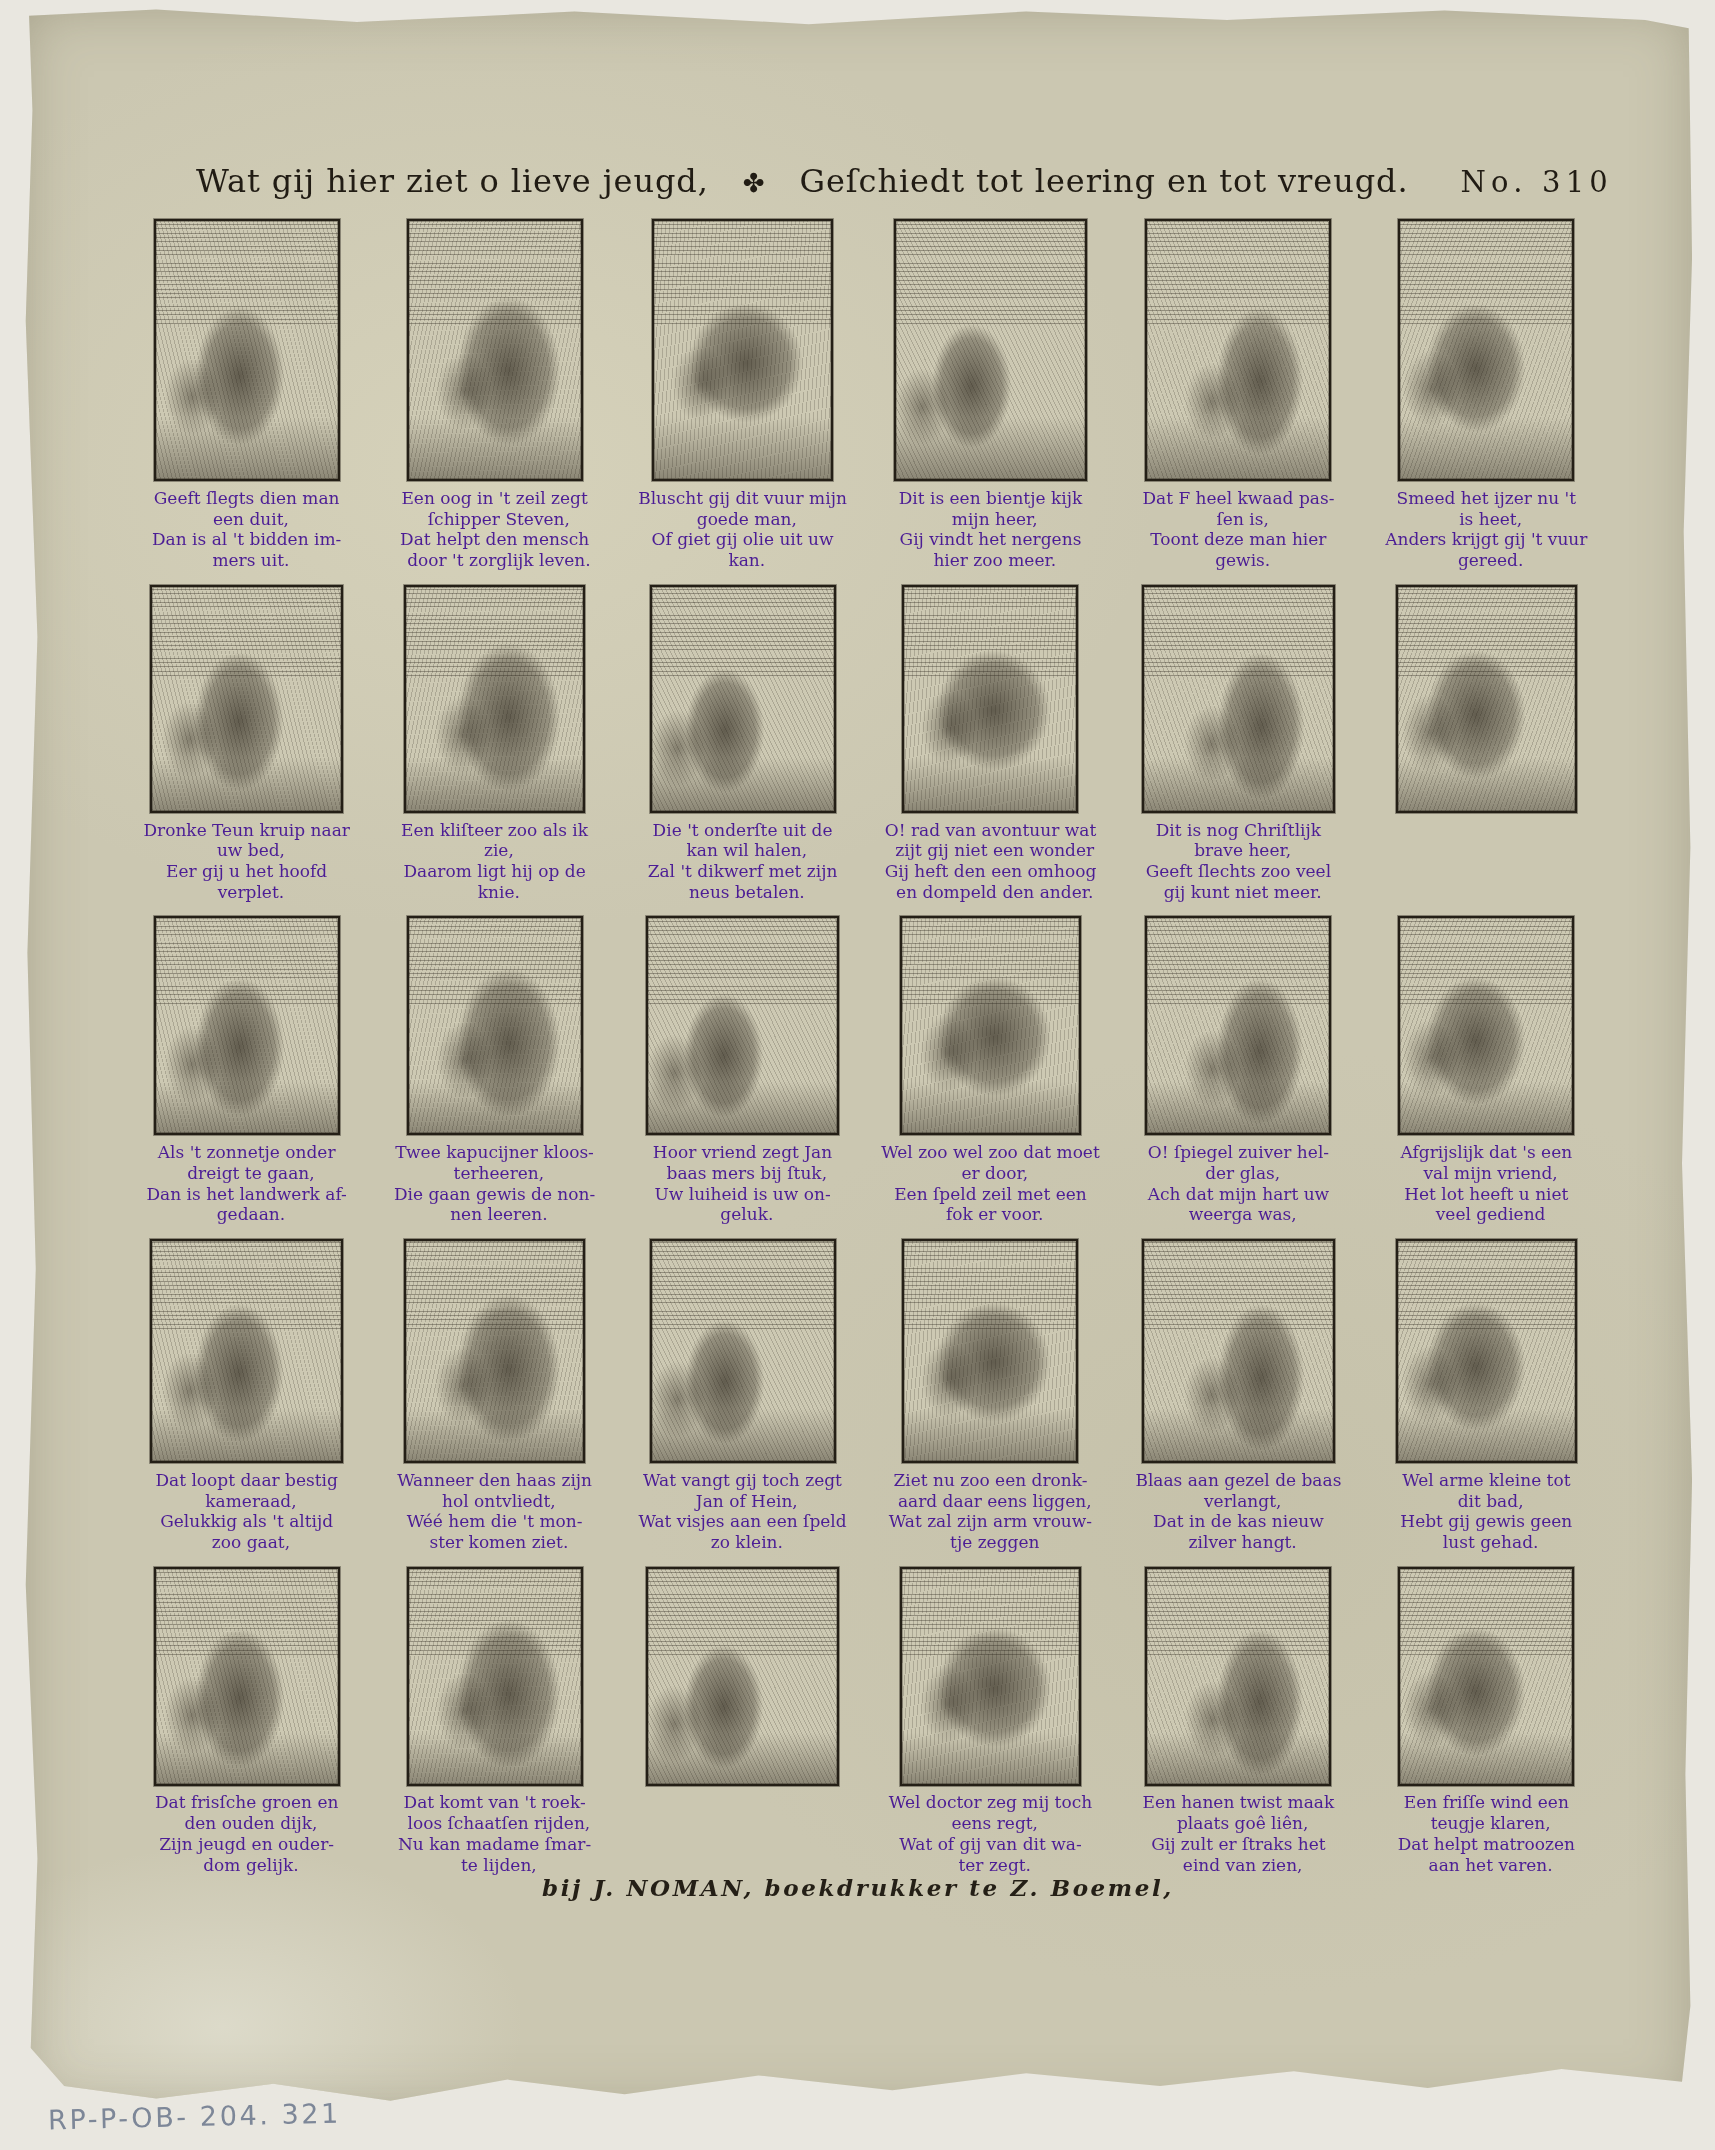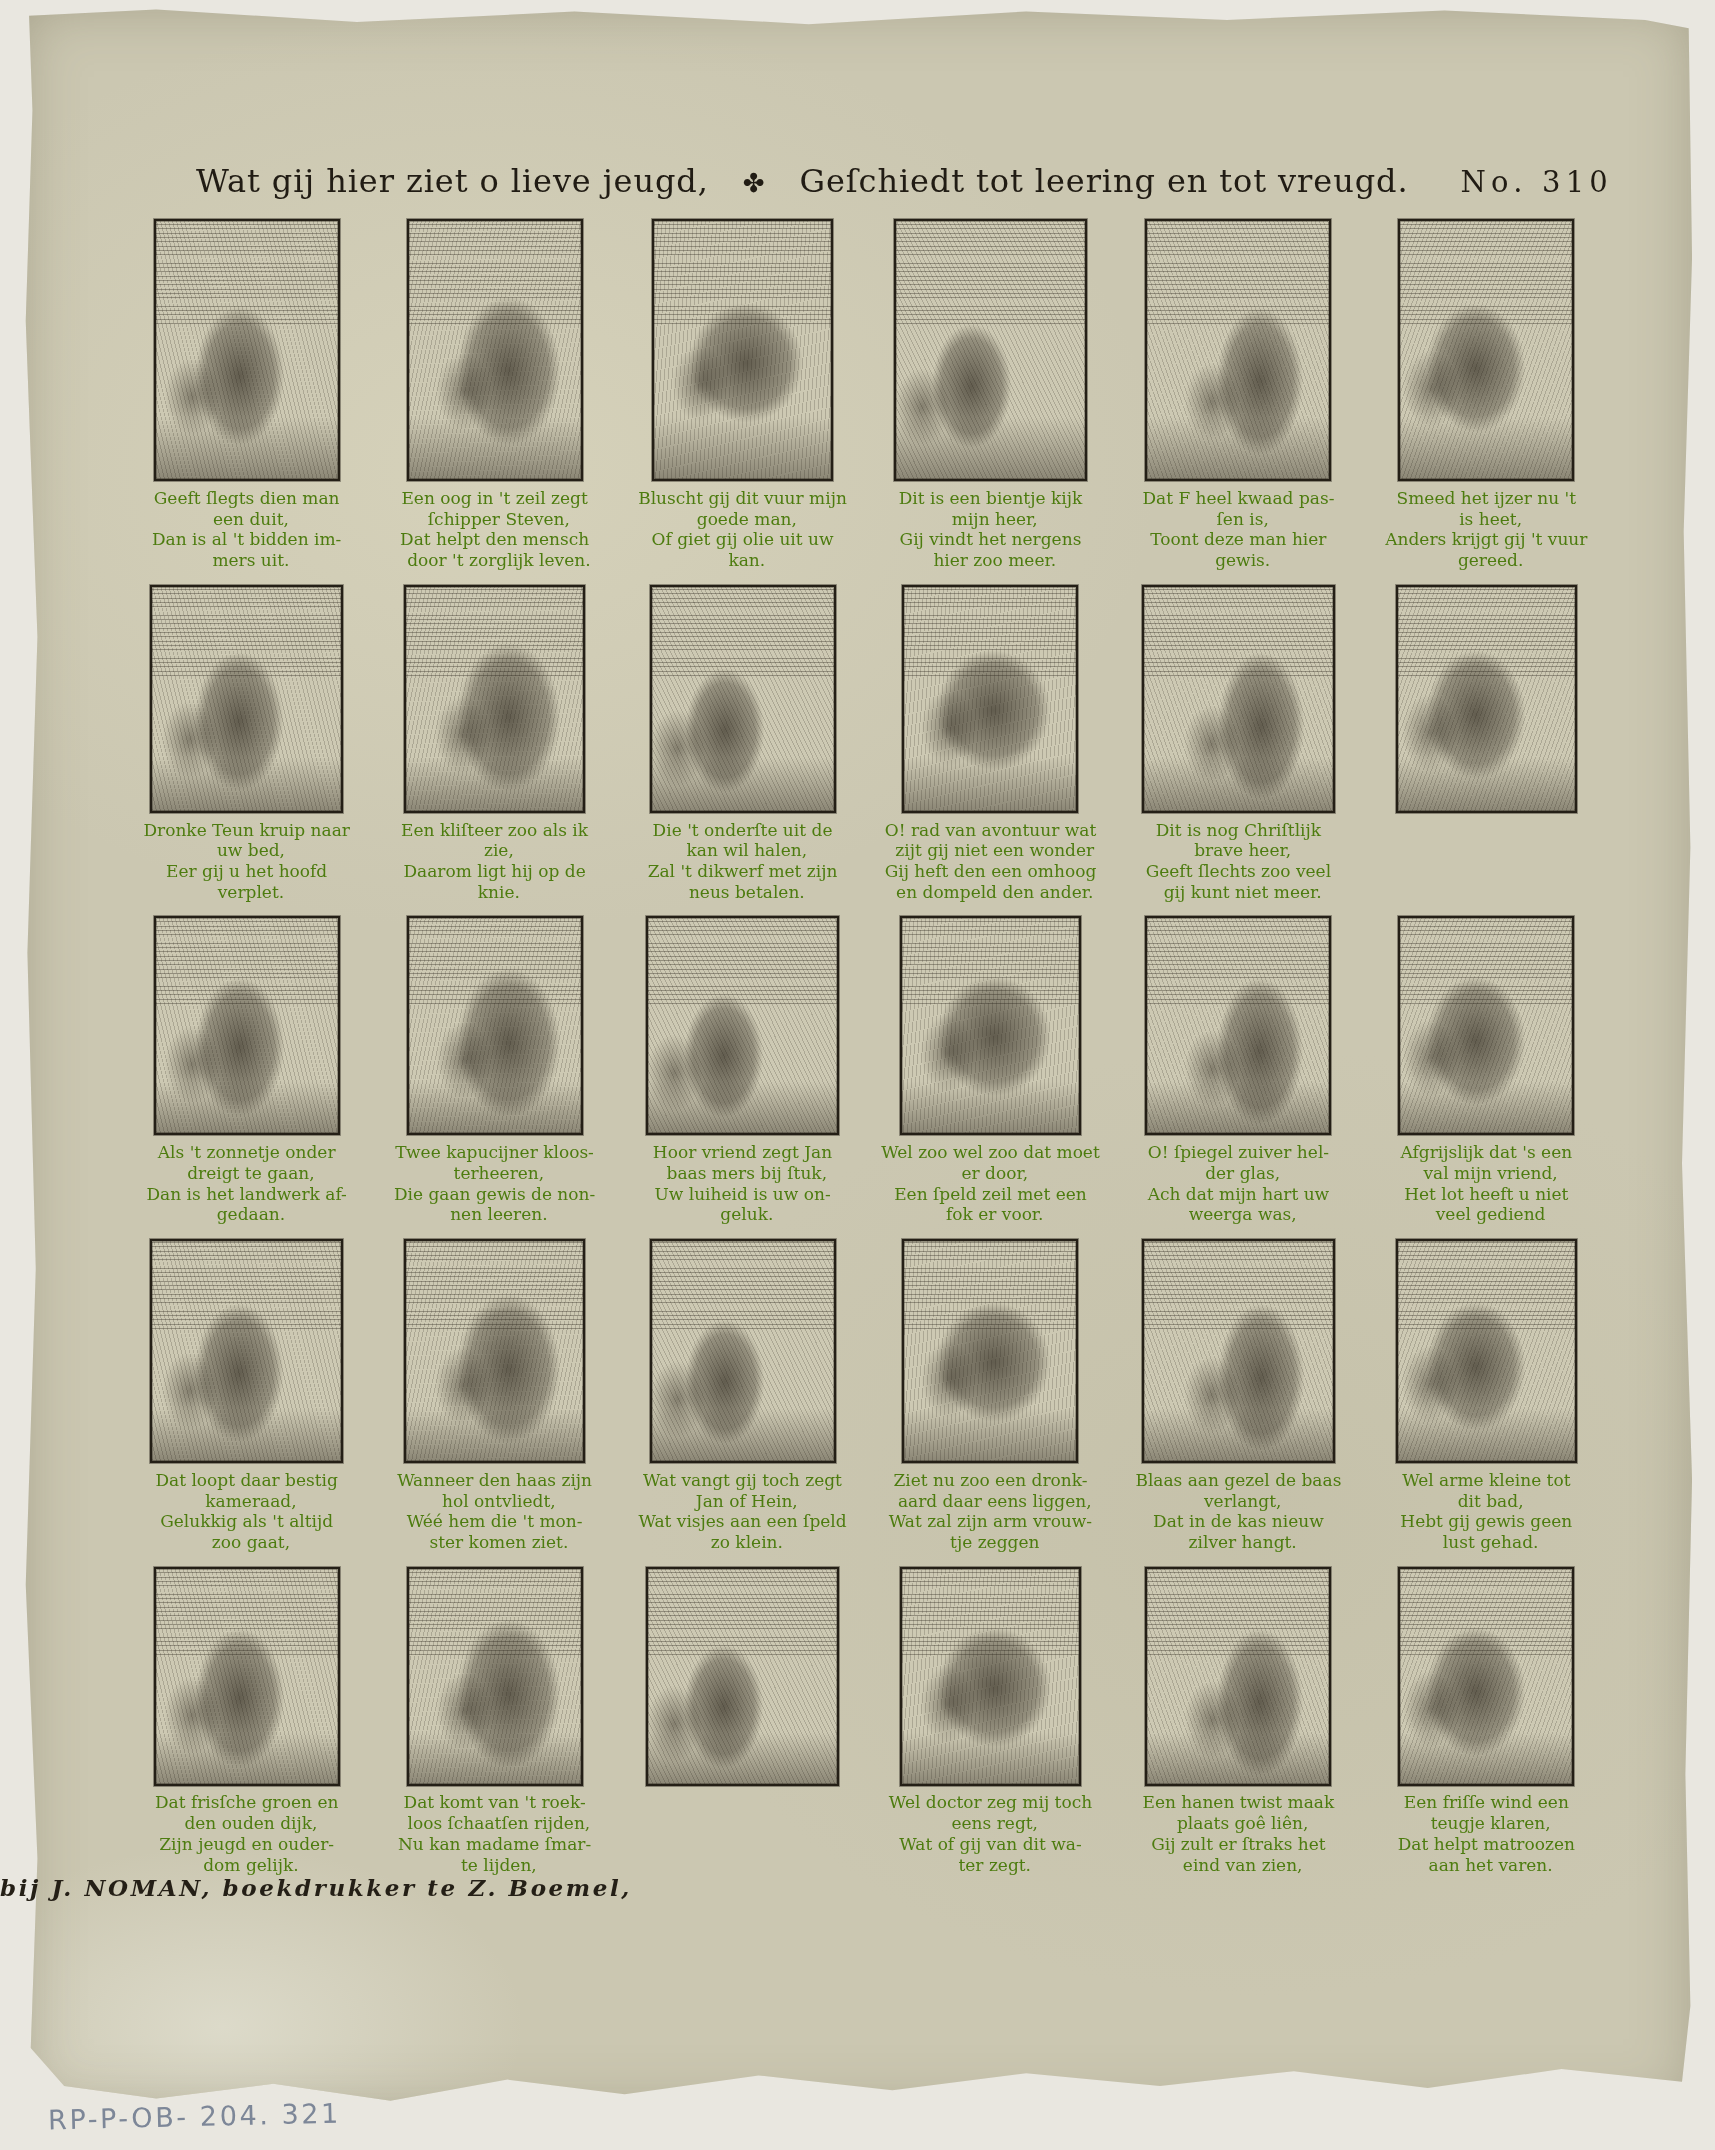--- a/index.html
+++ b/index.html
@@ -78,28 +78,28 @@
   .w0{width:182px;}.w1{width:172px;}.w2{width:189px;}.w3{width:177px;}
   .v0{--a:76deg;--fx:46%;--fy:60%;--fw:62px;--fh:96px;}
   .v1{--a:102deg;--fx:58%;--fy:58%;--fw:72px;--fh:103px;}
   .v2{--a:64deg;--fx:40%;--fy:64%;--fw:55px;--fh:86px;}
   .v3{--a:95deg;--fx:52%;--fy:55%;--fw:79px;--fh:83px;}
   .v4{--a:70deg;--fx:62%;--fy:62%;--fw:60px;--fh:102px;}
   .v5{--a:110deg;--fx:44%;--fy:57%;--fw:69px;--fh:89px;}
   
   .caption{
     margin-top:6.9px;width:100%;
-    font-size:17px;line-height:1.22;color:#4d7c0f;
+    font-size:17px;line-height:1.22;color:#4c1d95;
     text-align:center;
   }
   .cap-line{white-space:nowrap;}
   .cap-line:nth-child(even){text-indent:8.6px;}
   
   .imprint{
-    position:absolute;left:0;right:0;top:1874px;
+    position:absolute;left:0;right:0;top:1874px;text-align:center;
     font-style:italic;font-weight:bold;font-size:23px;letter-spacing:2.6px;
     color:#241f16;
   }
   .annotation{
     position:absolute;left:48px;top:2101px;
     font-family:"DejaVu Sans", sans-serif;
     font-size:27px;letter-spacing:2.6px;color:#7d8798;
     transform:rotate(-1.4deg);
   }
 </style>

